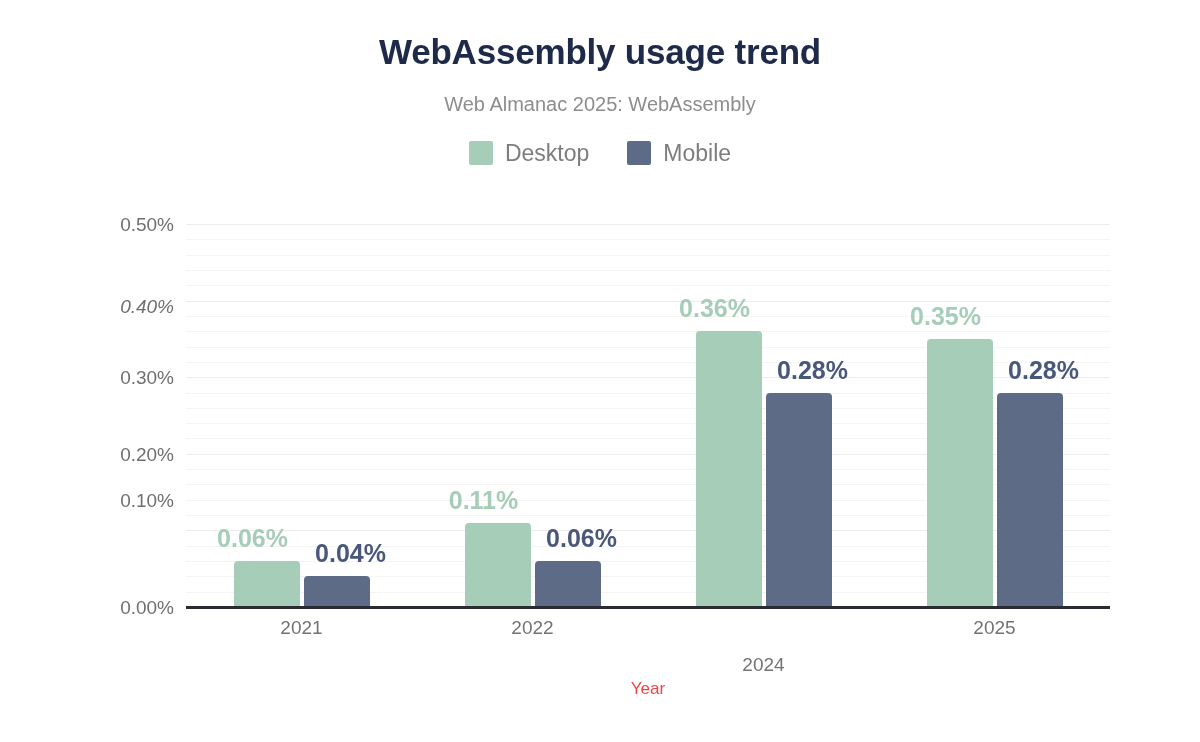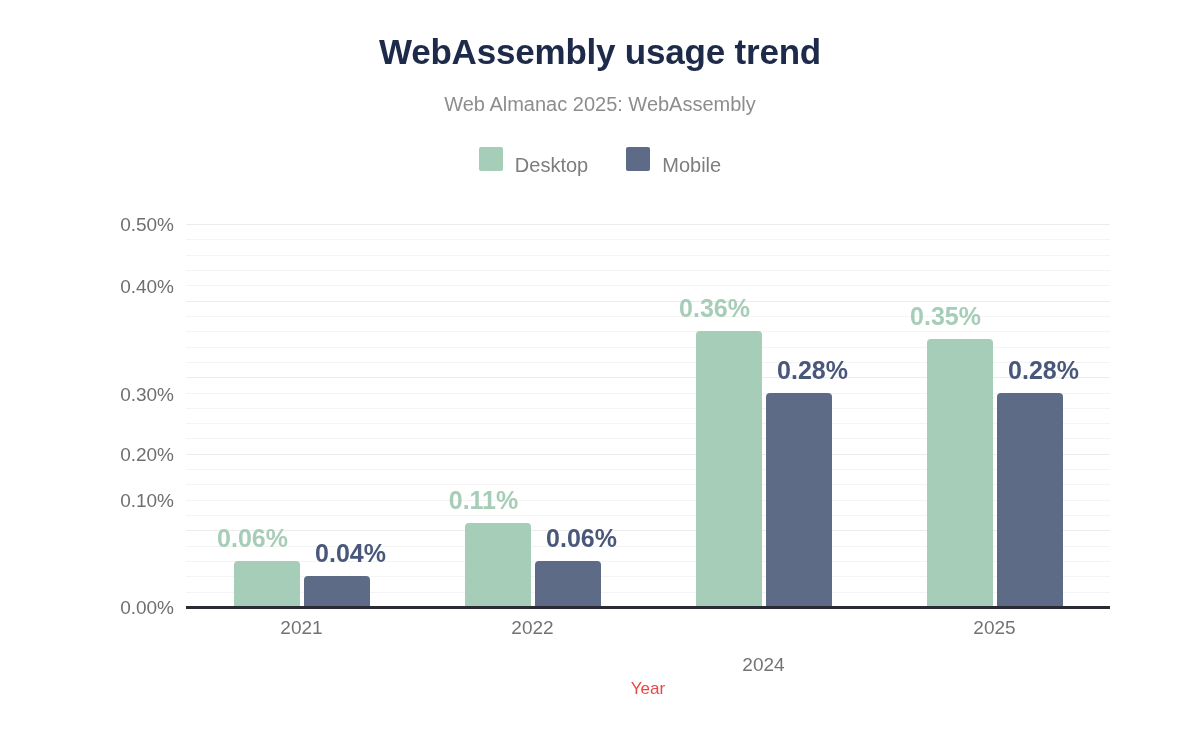--- a/index.html
+++ b/index.html
@@ -62,24 +62,23 @@
     align-items: center;
     gap: 12px;
   }
   .legend-swatch {
     width: 24px;
     height: 24px;
     border-radius: 2px;
     display: block;
   }
   .legend-label {
-    font-size: 20px;
+    font-size: 23px;
     color: #7d7d7d;
     line-height: 24px;
-    margin-top: 12px;
   }
 
   
   .plot-area {
     position: absolute;
     left: 186px;
     top: 224px;
     width: 924px;
     height: 383px;
   }
@@ -210,22 +209,22 @@
       <div class="bar desktop" style="left: 740.5px; width: 66px; height: 268.1px; background: rgb(166, 205, 183);"></div>
       <div class="bar mobile" style="left: 810.5px; width: 66px; height: 214.48px; background: rgb(93, 107, 135);"></div>
     </div>
 
   <div class="axis-baseline"></div>
 
   <div id="ytick-host">
       <div class="ytick" style="top: 598px;">0.00%</div>
       <div class="ytick" style="top: 491px;">0.10%</div>
       <div class="ytick" style="top: 444.8px;">0.20%</div>
-      <div class="ytick" style="top: 368.2px; margin-top: 17px;">0.30%</div>
-      <div class="ytick" style="top: 277px;">0.40%</div>
+      <div class="ytick" style="top: 368.2px;">0.30%</div>
+      <div class="ytick" style="top: 297px; font-style: italic;">0.40%</div>
       <div class="ytick" style="top: 215px; text-align: right;">0.50%</div>
     </div>
 
   <div id="xtick-host">
       <div class="xtick" style="left: 241.5px; width: 120px;">2021</div>
       <div class="xtick" style="left: 472.5px; width: 120px;">2022</div>
       <div class="xtick" style="left: 703.5px; width: 120px; margin-top: 37px;">2024</div>
       <div class="xtick" style="left: 934.5px; width: 120px;">2025</div>
     </div>
 

